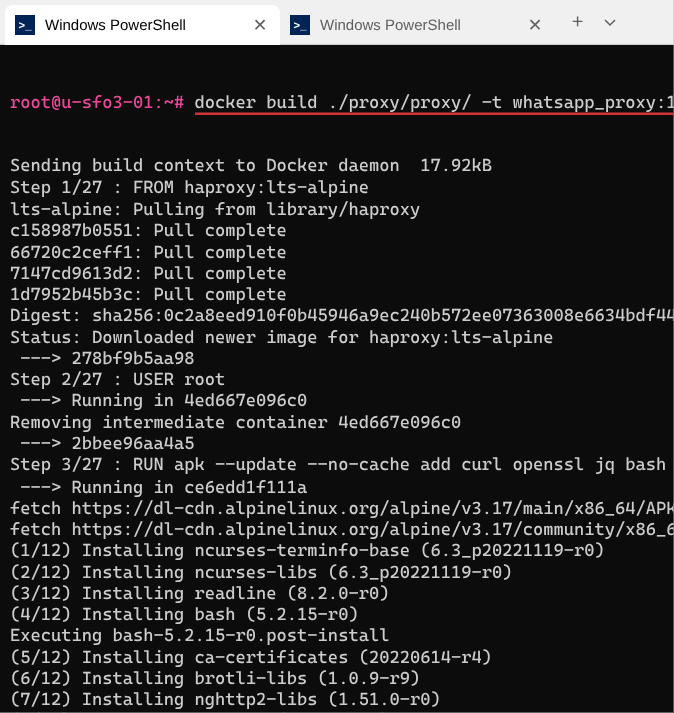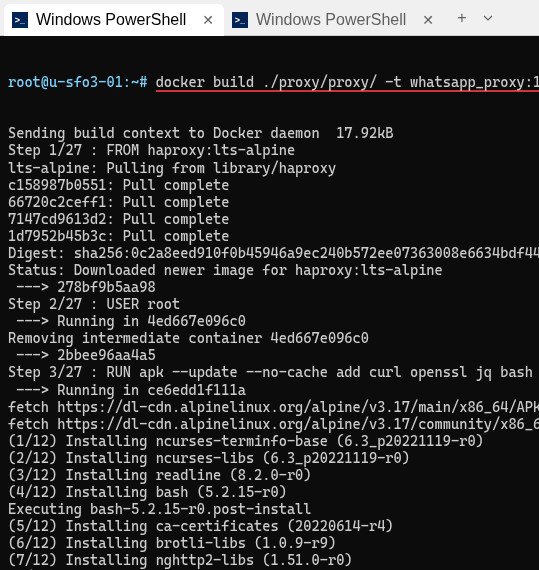--- a/index.html
+++ b/index.html
@@ -61,21 +61,21 @@
       font-size: 9px;
       font-weight: bold;
       width: 16px;
       height: 16px;
       display: flex;
       align-items: center;
       justify-content: center;
     }
     
     .tab-title {
-      font-size: 16px;
+      font-size: 12px;
       flex: 1;
       white-space: nowrap;
       overflow: hidden;
     }
     
     .tab-close {
       width: 16px;
       height: 16px;
       display: flex;
       align-items: center;
@@ -116,21 +116,21 @@
       font-family: 'Cascadia Mono', 'Consolas', monospace;
       font-size: 14px;
       padding: 4px 8px;
       height: calc(570px - 36px);
       overflow: hidden;
       line-height: 1.22;
       white-space: pre;
     }
     
     .prompt-path {
-      color: #7dd3fc;
+      color: #ec4899;
       text-align: right;
     }
     
     .highlighted-cmd {
       border-bottom: 2px solid #d13438;
     }
     
     .terminal-line {
       white-space: pre;
     }

